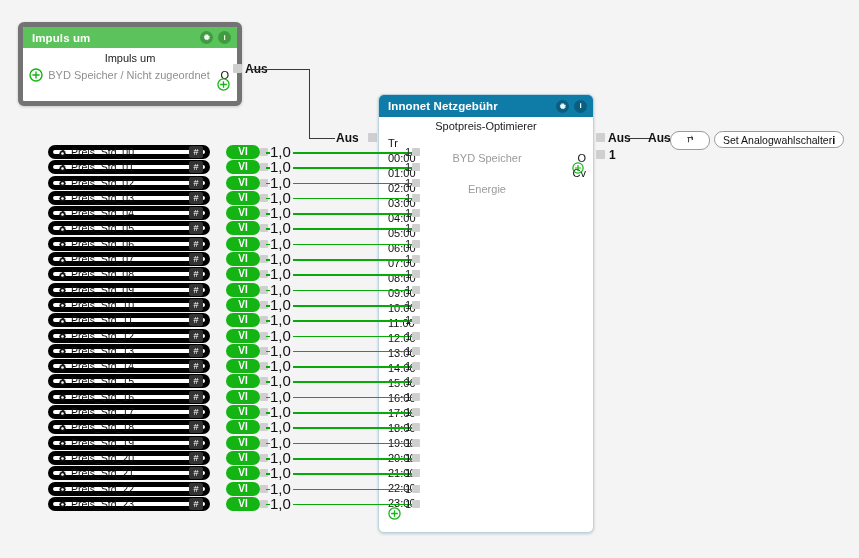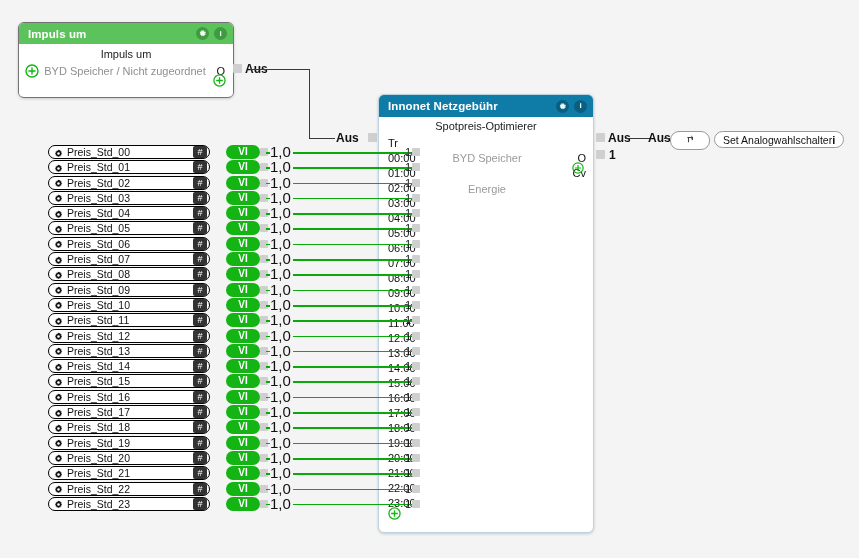--- a/index.html
+++ b/index.html
@@ -17,21 +17,21 @@
         box-shadow:0 1px 3px rgba(0,0,0,.18);overflow:hidden;}
   .node-hd{display:flex;align-items:center;height:21px;padding:0 6px 0 9px;}
   .node-hd .ttl{font-weight:bold;font-size:11.5px;color:#fff;flex:1;letter-spacing:.1px;}
   .hd-icons{display:flex;gap:5px;align-items:center;}
   .hd-ico{width:13px;height:13px;border-radius:50%;display:flex;
           align-items:center;justify-content:center;
           font-size:8px;line-height:1;color:#fff;font-weight:bold;}
   .hd-ico svg{display:block;}
 
   
-  #impuls-node{left:18px;top:22px;width:214px;height:74px;border:1px solid #737373;}
+  #impuls-node{left:18px;top:22px;width:214px;height:74px;border:5px solid #737373;}
   #impuls-node .node-hd{background:#5cc35c;}
   #impuls-node .hd-ico{background:#3f9b3f;}
   .imp-body{background:#fff;height:52px;position:relative;}
   .imp-sub{text-align:center;font-size:11px;color:#222;padding-top:4px;}
   .imp-row{display:flex;align-items:center;padding:4px 8px 0 6px;}
   .imp-plus{width:14px;height:14px;flex:0 0 14px;}
   .imp-label{flex:1;text-align:center;color:#8f8f8f;font-size:11px;}
   .imp-o{width:14px;text-align:right;font-size:11px;color:#111;}
   .imp-plus2{position:absolute;right:7px;top:30px;width:13px;height:13px;}
 
@@ -46,21 +46,21 @@
   .inn-center{position:absolute;left:2px;right:0;top:2px;text-align:center;color:#9a9a9a;}
   .inn-center div{height:15px;line-height:15px;font-size:11px;}
   .inn-times{position:absolute;left:9px;top:2px;}
   .inn-times div{height:15px;line-height:15px;font-size:11px;color:#111;}
   .inn-plus-b{position:absolute;left:9px;bottom:4px;width:13px;height:13px;}
 
   
   .preis-list{position:absolute;left:48px;top:145px;}
   .preis-row{position:relative;height:15.3px;}
   .pill{position:absolute;left:0;top:0;width:162px;height:14px;
-        background:#fff;border:1px solid #000000;border-radius:8px;
+        background:#fff;border:5px solid #000000;border-radius:8px;
         display:flex;align-items:center;padding:0 2px 0 5px;box-sizing:border-box;}
   .pill .gear{width:9px;height:9px;flex:0 0 9px;margin-right:4px;}
   .pill .nm{flex:1;font-size:10.5px;color:#111;white-space:nowrap;}
   .hashbtn{width:14px;height:12px;background:#333;border-radius:2px;color:#fff;
            font-size:9px;line-height:12px;text-align:center;flex:0 0 14px;}
   .vi{position:absolute;left:178px;top:0;width:34px;height:14px;background:#14b414;
       border-radius:7px;color:#fff;font-weight:bold;font-size:10px;
       text-align:center;line-height:14px;}
   .stub{position:absolute;width:8px;height:8px;background:#cfcfcf;border-radius:1px;top:3px;}
   .stub.l{left:212px;}

